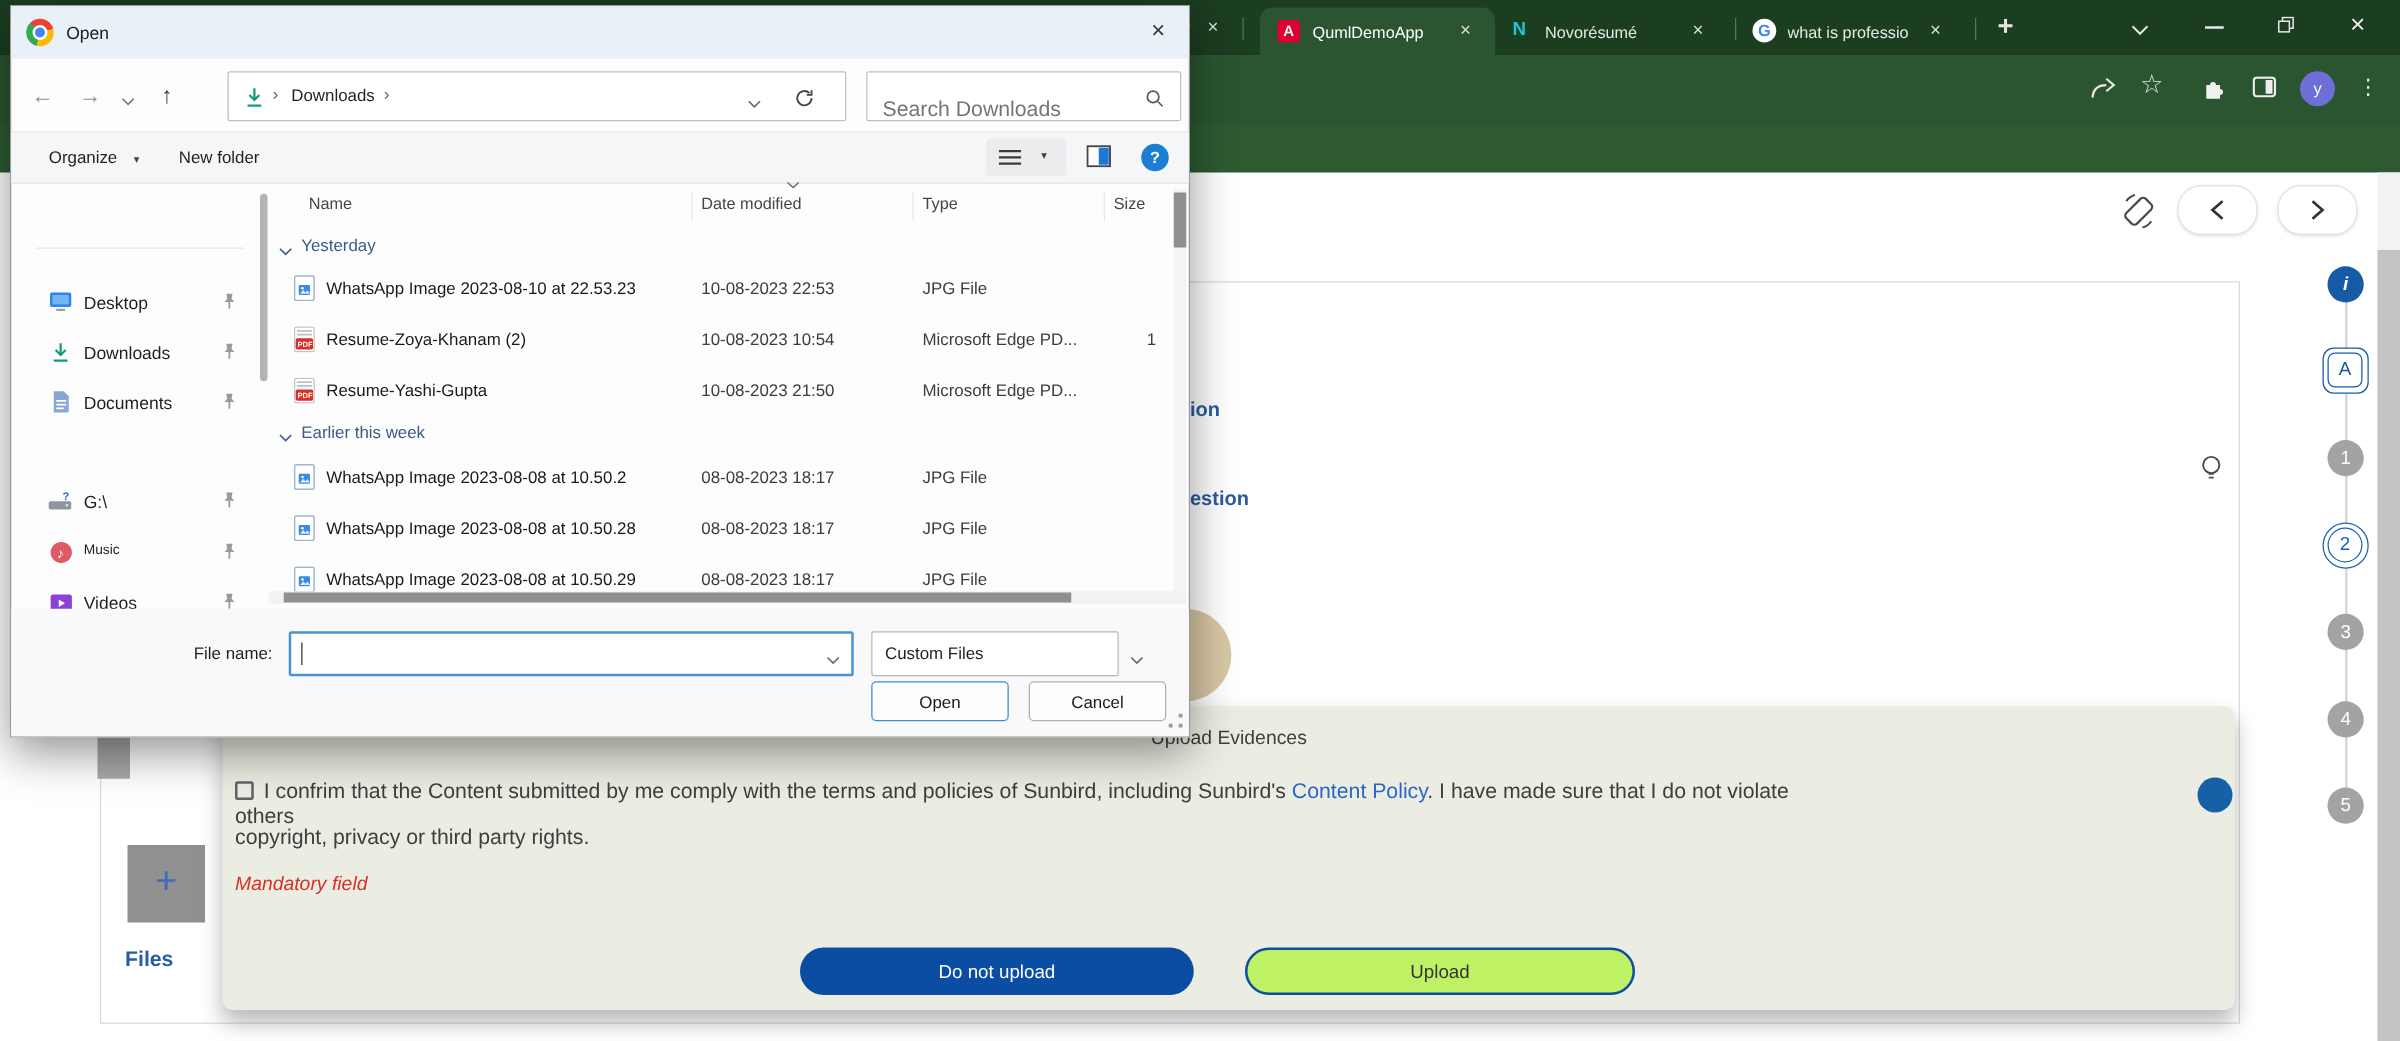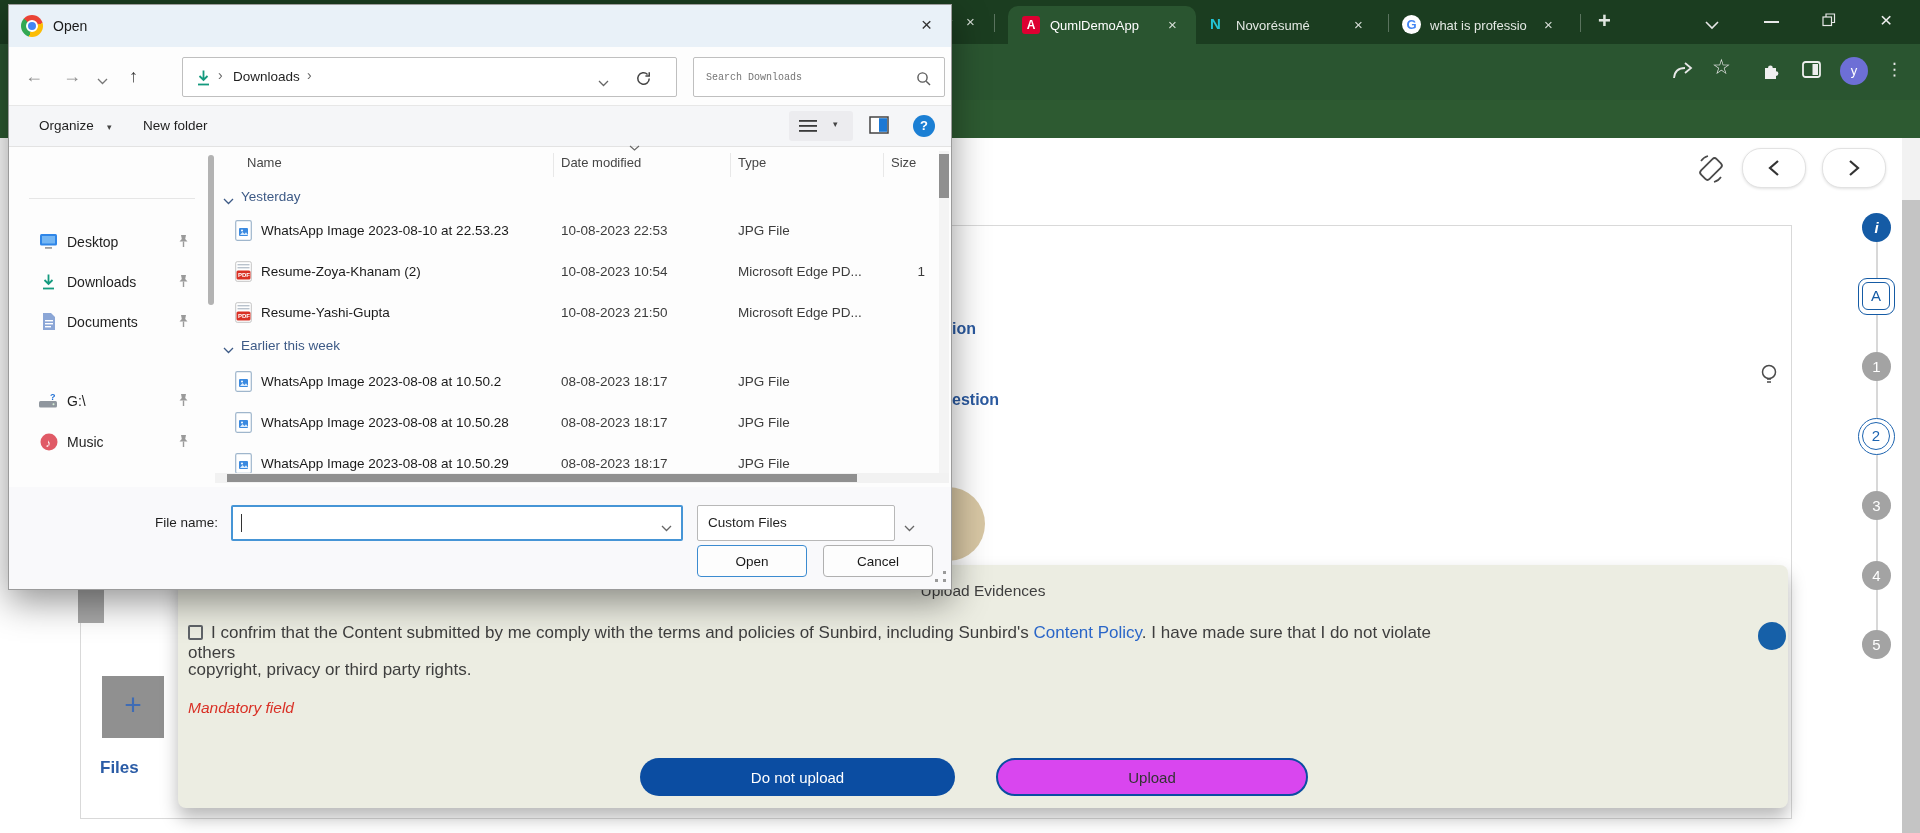--- a/index.html
+++ b/index.html
@@ -24,37 +24,37 @@
   .chrome::after{content:"";position:absolute;left:5px;top:5px;width:12px;height:12px;border-radius:50%;background:#4285f4;border:2px solid #fff;box-sizing:border-box;}
   
   .card{left:80px;top:225px;width:1710px;height:592px;background:#fff;border:1px solid #d9d9d9;}
   .clipped-heading{color:#2b5aa0;font-weight:bold;font-size:16px;}
   .pill-btn{width:62px;height:38px;background:#fff;border:1px solid #e2e2e2;border-radius:19px;box-shadow:0 1px 3px rgba(0,0,0,.12);display:flex;align-items:center;justify-content:center;}
   .stepnum{width:29px;height:29px;border-radius:50%;background:#a3a3a3;color:#fff;font-size:15px;text-align:center;line-height:29px;}
   .modal{left:178px;top:565px;width:1610px;height:243px;background:#ecede2;border-radius:8px;box-shadow:0 10px 18px rgba(0,0,0,.28);z-index:2;}
   .consent{font-size:17px;color:#3e3e3e;}
   .link{color:#2a66c8;}
   .btn-primary{background:#0b4da2;color:#fff;border-radius:19px;font-size:15px;display:flex;align-items:center;justify-content:center;}
-  .btn-outline{background:#d946ef;color:#333;border:2px solid #0b4da2;border-radius:19px;font-size:15px;display:flex;align-items:center;justify-content:center;box-sizing:border-box;}
+  .btn-outline{background:#bef264;color:#333;border:2px solid #0b4da2;border-radius:19px;font-size:15px;display:flex;align-items:center;justify-content:center;box-sizing:border-box;}
   .checkbox{width:15px;height:15px;border:2px solid #5f6368;border-radius:2px;background:transparent;display:inline-block;vertical-align:-2px;margin-right:8px;box-sizing:border-box;}
   
   .dialog{left:8px;top:4px;width:944px;height:586px;background:#fdfdfd;border:1px solid #9b9b9b;box-shadow:0 12px 34px rgba(0,0,0,.42);z-index:10;font-size:13.5px;color:#1f1f1f;box-sizing:border-box;}
   .titlebar{left:0;top:0;width:942px;height:42px;background:#e9f1f8;}
   .navicon{color:#8d8d8d;font-size:18px;}
   .inbox{border:1px solid #bfbfbf;border-radius:2px;background:#fff;box-sizing:border-box;}
   .dtoolbar{left:0;top:100px;width:942px;height:42px;background:#f5f6f8;border-top:1px solid #e7e7e7;border-bottom:1px solid #e3e3e3;box-sizing:border-box;}
   .sel-item{background:#dadada;border-radius:4px;}
   .caret{font-size:9px;color:#444;}
   .colhead{color:#454545;font-size:13px;}
   .group-label{color:#3d5a86;font-size:13.5px;}
   .rowtext{color:#1a1a1a;font-size:13.5px;}
   .rowmeta{color:#3c3c3c;font-size:13.5px;}
   .helpcircle{width:22px;height:22px;border-radius:50%;background:#1b7fd4;color:#fff;font-weight:bold;font-size:13px;text-align:center;line-height:22px;}
   .footer-strip{left:0;top:482px;width:942px;height:102px;background:#f9f9fb;}
-  .fn-input{left:0;top:0;width:100%;height:100%;border:none;outline:none;background:transparent;font-family:Liberation Mono, monospace;font-size:10px;padding-left:8px;box-sizing:border-box;}
+  .fn-input{left:0;top:11px;width:100%;height:100%;border:none;outline:none;background:transparent;font-family:Liberation Sans, sans-serif;font-size:17px;padding-left:8px;box-sizing:border-box;}
   .dbtn{background:#fdfdfd;border-radius:4px;font-size:13.5px;color:#1a1a1a;display:flex;align-items:center;justify-content:center;box-sizing:border-box;}
   .grip-dot{width:2.5px;height:2.5px;background:#9a9a9a;position:absolute;}
 </style>
 </head>
 <body>
 
 <div id="screen">
 
   <div class="abs tabbar"></div>
   <div class="abs btoolbar"></div>
@@ -321,21 +321,34 @@
             <line x1="6.5" y1="7.5" x2="6.5" y2="13" stroke="#9a9a9a" stroke-width="1.4"></line>
           </svg></div>
     </div>
     <div class="abs" style="left:8px;top:418px;width:190px;height:38px;">
       <div class="abs" style="left:23px;top:10px;">
         <svg width="18" height="18">
             <circle cx="9" cy="9" r="8.5" fill="#e05a66"></circle>
             <text x="5.5" y="13.5" font-size="11" fill="#fff">♪</text>
           </svg>
       </div>
-      <div class="abs nw" style="left:50px;top:11px;font-size:14px;">Music</div>
+      <div class="abs nw" style="left:50px;top:11px;font-size:11px;">Music</div>
+      <div class="abs" style="left:160px;top:11px;"><svg width="13" height="14" viewBox="0 0 13 14">
+            <path d="M4 1h5l-.8 4 2.3 2.5H2.5L4.8 5z" fill="#9a9a9a"></path>
+            <line x1="6.5" y1="7.5" x2="6.5" y2="13" stroke="#9a9a9a" stroke-width="1.4"></line>
+          </svg></div>
+    </div>
+    <div class="abs" style="left:8px;top:458px;width:190px;height:38px;">
+      <div class="abs" style="left:23px;top:12px;">
+        <svg width="18" height="15">
+            <rect x="0.5" y="0.5" width="17" height="14" rx="2" fill="#8a41d8"></rect>
+            <path d="M7 4.5l5 3-5 3z" fill="#fff"></path>
+          </svg>
+      </div>
+      <div class="abs nw" style="left:50px;top:11px;font-size:14px;">Videos</div>
       <div class="abs" style="left:160px;top:11px;"><svg width="13" height="14" viewBox="0 0 13 14">
             <path d="M4 1h5l-.8 4 2.3 2.5H2.5L4.8 5z" fill="#9a9a9a"></path>
             <line x1="6.5" y1="7.5" x2="6.5" y2="13" stroke="#9a9a9a" stroke-width="1.4"></line>
           </svg></div>
     </div>
 
     <div class="abs colhead nw" style="left:238px;top:150px;">Name</div>
     <div class="abs" style="left:544px;top:148px;width:1px;height:24px;background:#e8e8e8;"></div>
     <div class="abs" style="left:620px;top:134px;">
       <svg width="11" height="6">

